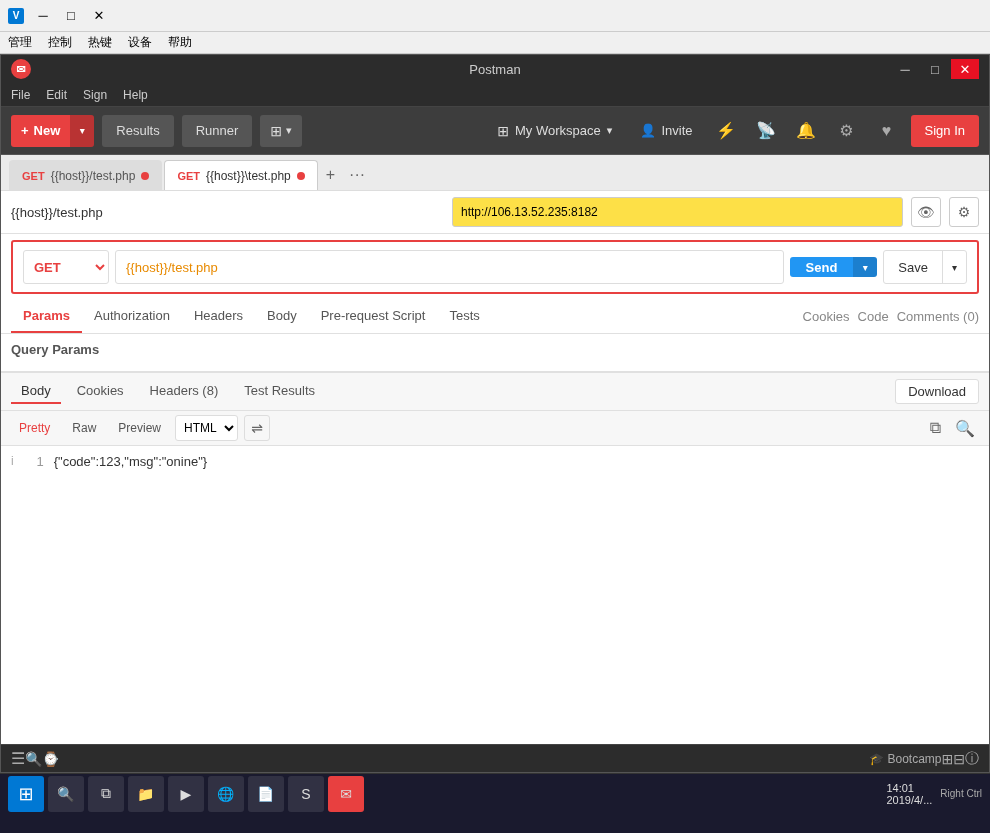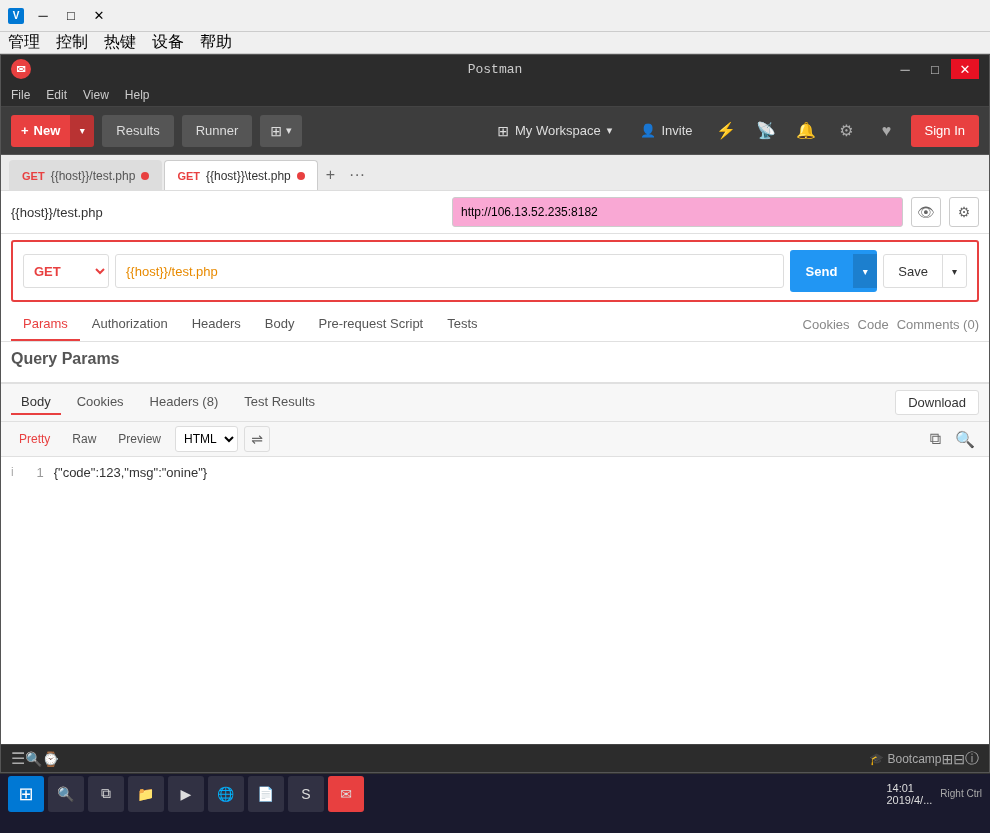--- a/index.html
+++ b/index.html
@@ -36,21 +36,21 @@
     .vm-menubar {
       background: #f0f0f0;
       height: 22px;
       display: flex;
       align-items: center;
       padding: 0 8px;
       gap: 16px;
       border-bottom: 1px solid #ccc;
     }
     .vm-menubar span {
-      font-size: 16px; color: #000; cursor: pointer;
+      font-size: 12px; color: #000; cursor: pointer;
     }
 
     
     .postman-window {
       margin: 0;
       background: #fff;
       border: 1px solid #555;
       display: flex;
       flex-direction: column;
       height: calc(833px - 54px - 60px);
@@ -60,21 +60,21 @@
     .postman-titlebar {
       background: #2c2c2c;
       height: 28px;
       display: flex;
       align-items: center;
       padding: 0 10px;
       position: relative;
     }
     .postman-title {
       position: absolute; left: 50%; transform: translateX(-50%);
-      color: #ccc; font-size: 13px; font-family: Liberation Mono, monospace;
+      color: #ccc; font-size: 13px;
     }
     .postman-titlebar-controls {
       margin-left: auto; display: flex; gap: 2px;
     }
     .postman-ctrl-btn {
       width: 28px; height: 20px; border: none; cursor: pointer;
       font-size: 13px; display: flex; align-items: center; justify-content: center;
       background: transparent; color: #ccc;
     }
     .postman-ctrl-btn.close { background: #e81123; color: white; }
@@ -189,21 +189,21 @@
       background: #fff;
       padding: 6px 10px;
       display: flex; align-items: center; gap: 8px;
       border-bottom: 1px solid #e0e0e0;
     }
     .url-breadcrumb {
       font-size: 13px; color: #333; flex: 1;
     }
     .address-url-input {
       flex: 1; height: 30px; border: 1px solid #ccc; border-radius: 3px;
-      padding: 0 8px; font-size: 12px; background: #f9a8d4;
+      padding: 0 8px; font-size: 12px; background: #fde047;
     }
     .address-eye-btn {
       background: transparent; border: 1px solid #ccc; cursor: pointer;
       width: 30px; height: 30px; display: flex; align-items: center; justify-content: center;
       font-size: 14px; border-radius: 3px; color: #666;
     }
     .address-gear-btn {
       background: transparent; border: 1px solid #ccc; cursor: pointer;
       width: 30px; height: 30px; display: flex; align-items: center; justify-content: center;
       font-size: 14px; border-radius: 3px; color: #666;
@@ -221,21 +221,21 @@
       padding: 0 6px; font-size: 13px; font-weight: bold; color: #e84040;
       border-radius: 3px; cursor: pointer; min-width: 80px;
     }
     .url-input {
       flex: 1; height: 34px; border: 1px solid #ddd; border-radius: 3px;
       padding: 0 10px; font-size: 13px; color: #e88a00;
       outline: none;
     }
     .send-btn {
       background: #2196f3; color: white; border: none; cursor: pointer;
-      height: 42px; display: flex; align-items: center; border-radius: 3px; overflow: hidden;
+      height: 20px; display: flex; align-items: center; border-radius: 3px; overflow: hidden;
     }
     .send-btn-main {
       padding: 0 16px; font-size: 13px; font-weight: bold;
     }
     .send-btn-arrow {
       width: 24px; height: 34px; background: rgba(0,0,0,0.15);
       display: flex; align-items: center; justify-content: center; font-size: 10px;
       cursor: pointer;
     }
     .save-btn {
@@ -253,36 +253,36 @@
     
     .request-tabs {
       display: flex; align-items: center; padding: 0 10px;
       border-bottom: 1px solid #e0e0e0; background: #fff;
     }
     .req-tab {
       padding: 8px 12px; font-size: 13px; cursor: pointer; color: #555;
       border-bottom: 2px solid transparent;
     }
     .req-tab.active {
-      color: #e84040; border-bottom-color: #e84040; font-weight: 400;
+      color: #e84040; border-bottom-color: #e84040; font-weight: 700;
     }
     .req-tab-spacer { flex: 1; }
     .req-tab-right {
       display: flex; align-items: center; gap: 8px;
     }
     .req-tab-link {
       font-size: 13px; cursor: pointer; color: #888;
     }
 
     
     .query-params {
       padding: 8px 10px; background: #fff;
     }
     .query-params-title {
-      font-size: 16px; font-weight: bold; color: #555; margin-bottom: 6px;
+      font-size: 13px; font-weight: bold; color: #555; margin-bottom: 6px;
     }
     .params-table {
       width: 100%; border-collapse: collapse;
     }
     .params-table th {
       text-align: left; font-size: 11px; color: #888; font-weight: bold;
       padding: 4px 8px; border-bottom: 1px solid #e0e0e0; text-transform: uppercase;
     }
     .params-table td {
       padding: 4px 8px; border-bottom: 1px solid #f0f0f0; font-size: 13px;
@@ -426,21 +426,21 @@
     <div class="postman-titlebar-controls">
       <button class="postman-ctrl-btn">─</button>
       <button class="postman-ctrl-btn">□</button>
       <button class="postman-ctrl-btn close">✕</button>
     </div>
   </div>
 
   <div class="postman-appmenu">
     <span>File</span>
     <span>Edit</span>
-    <span>View</span>
+    <span>Sign</span>
     <span>Help</span>
   </div>
 
   <div class="postman-toolbar">
     <button class="new-btn">
       <span class="new-btn-main">
         <span>+</span>
         <span>New</span>
       </span>
       <span class="new-btn-arrow">▾</span>

